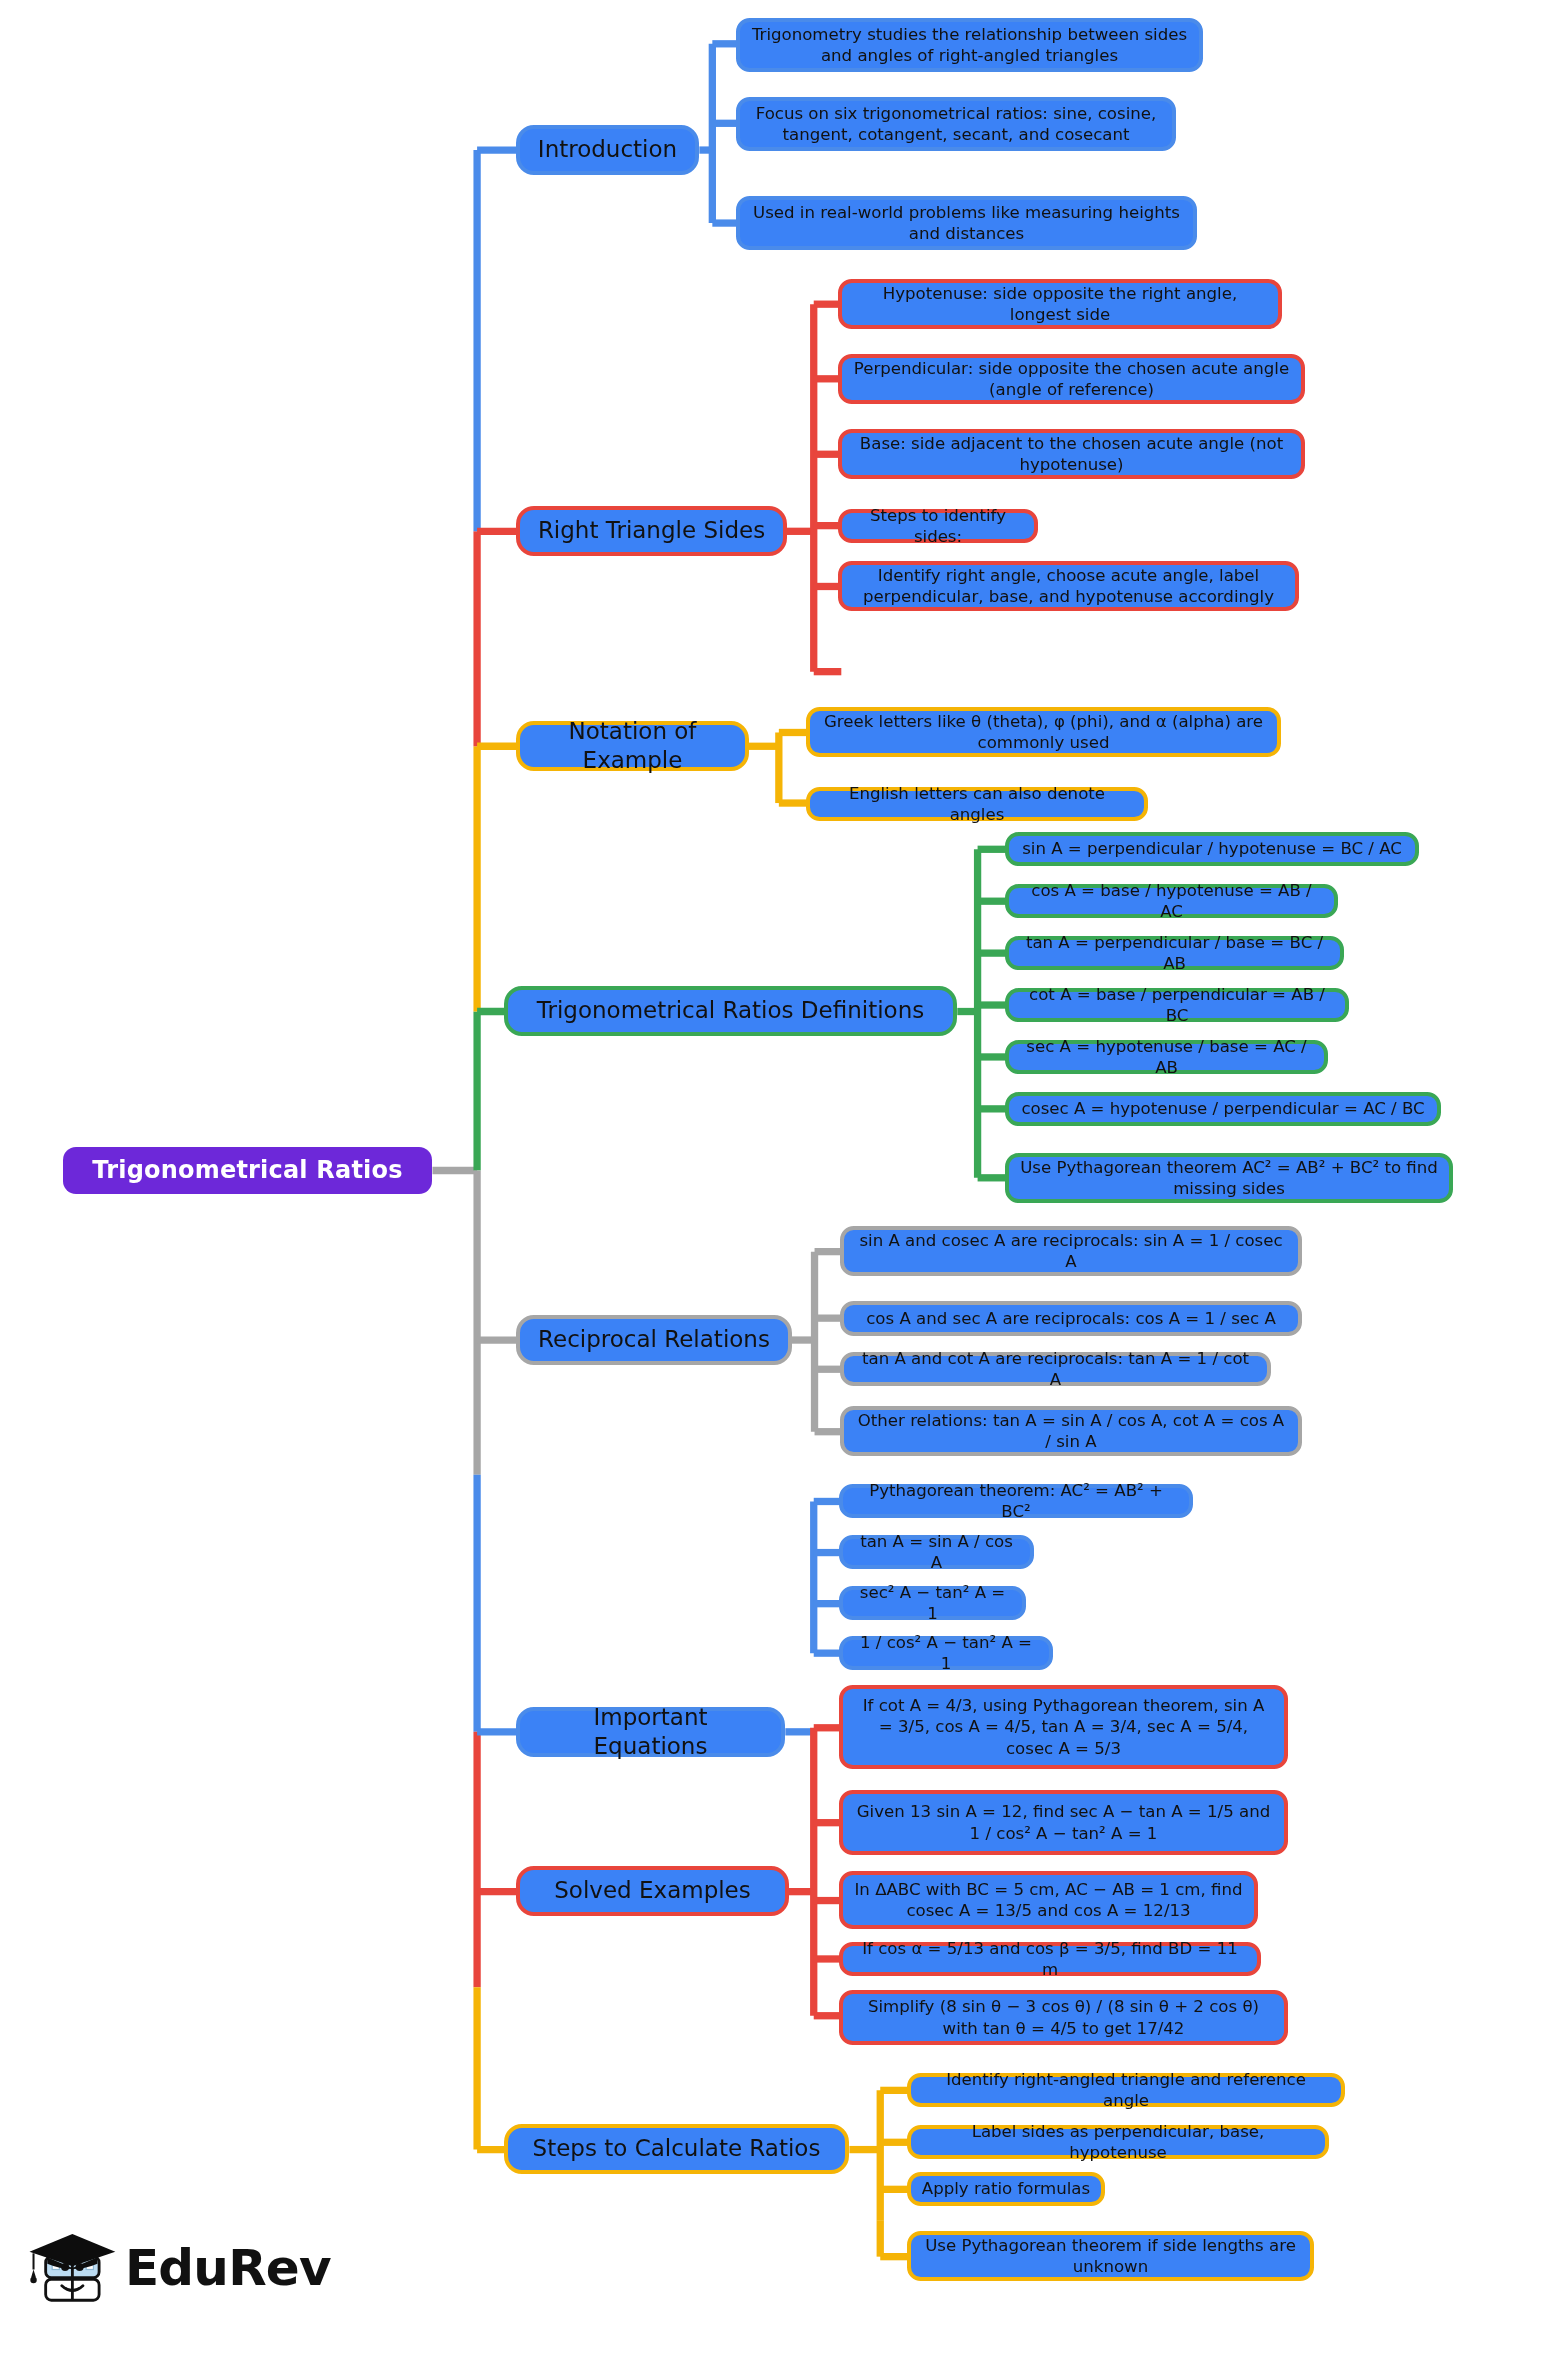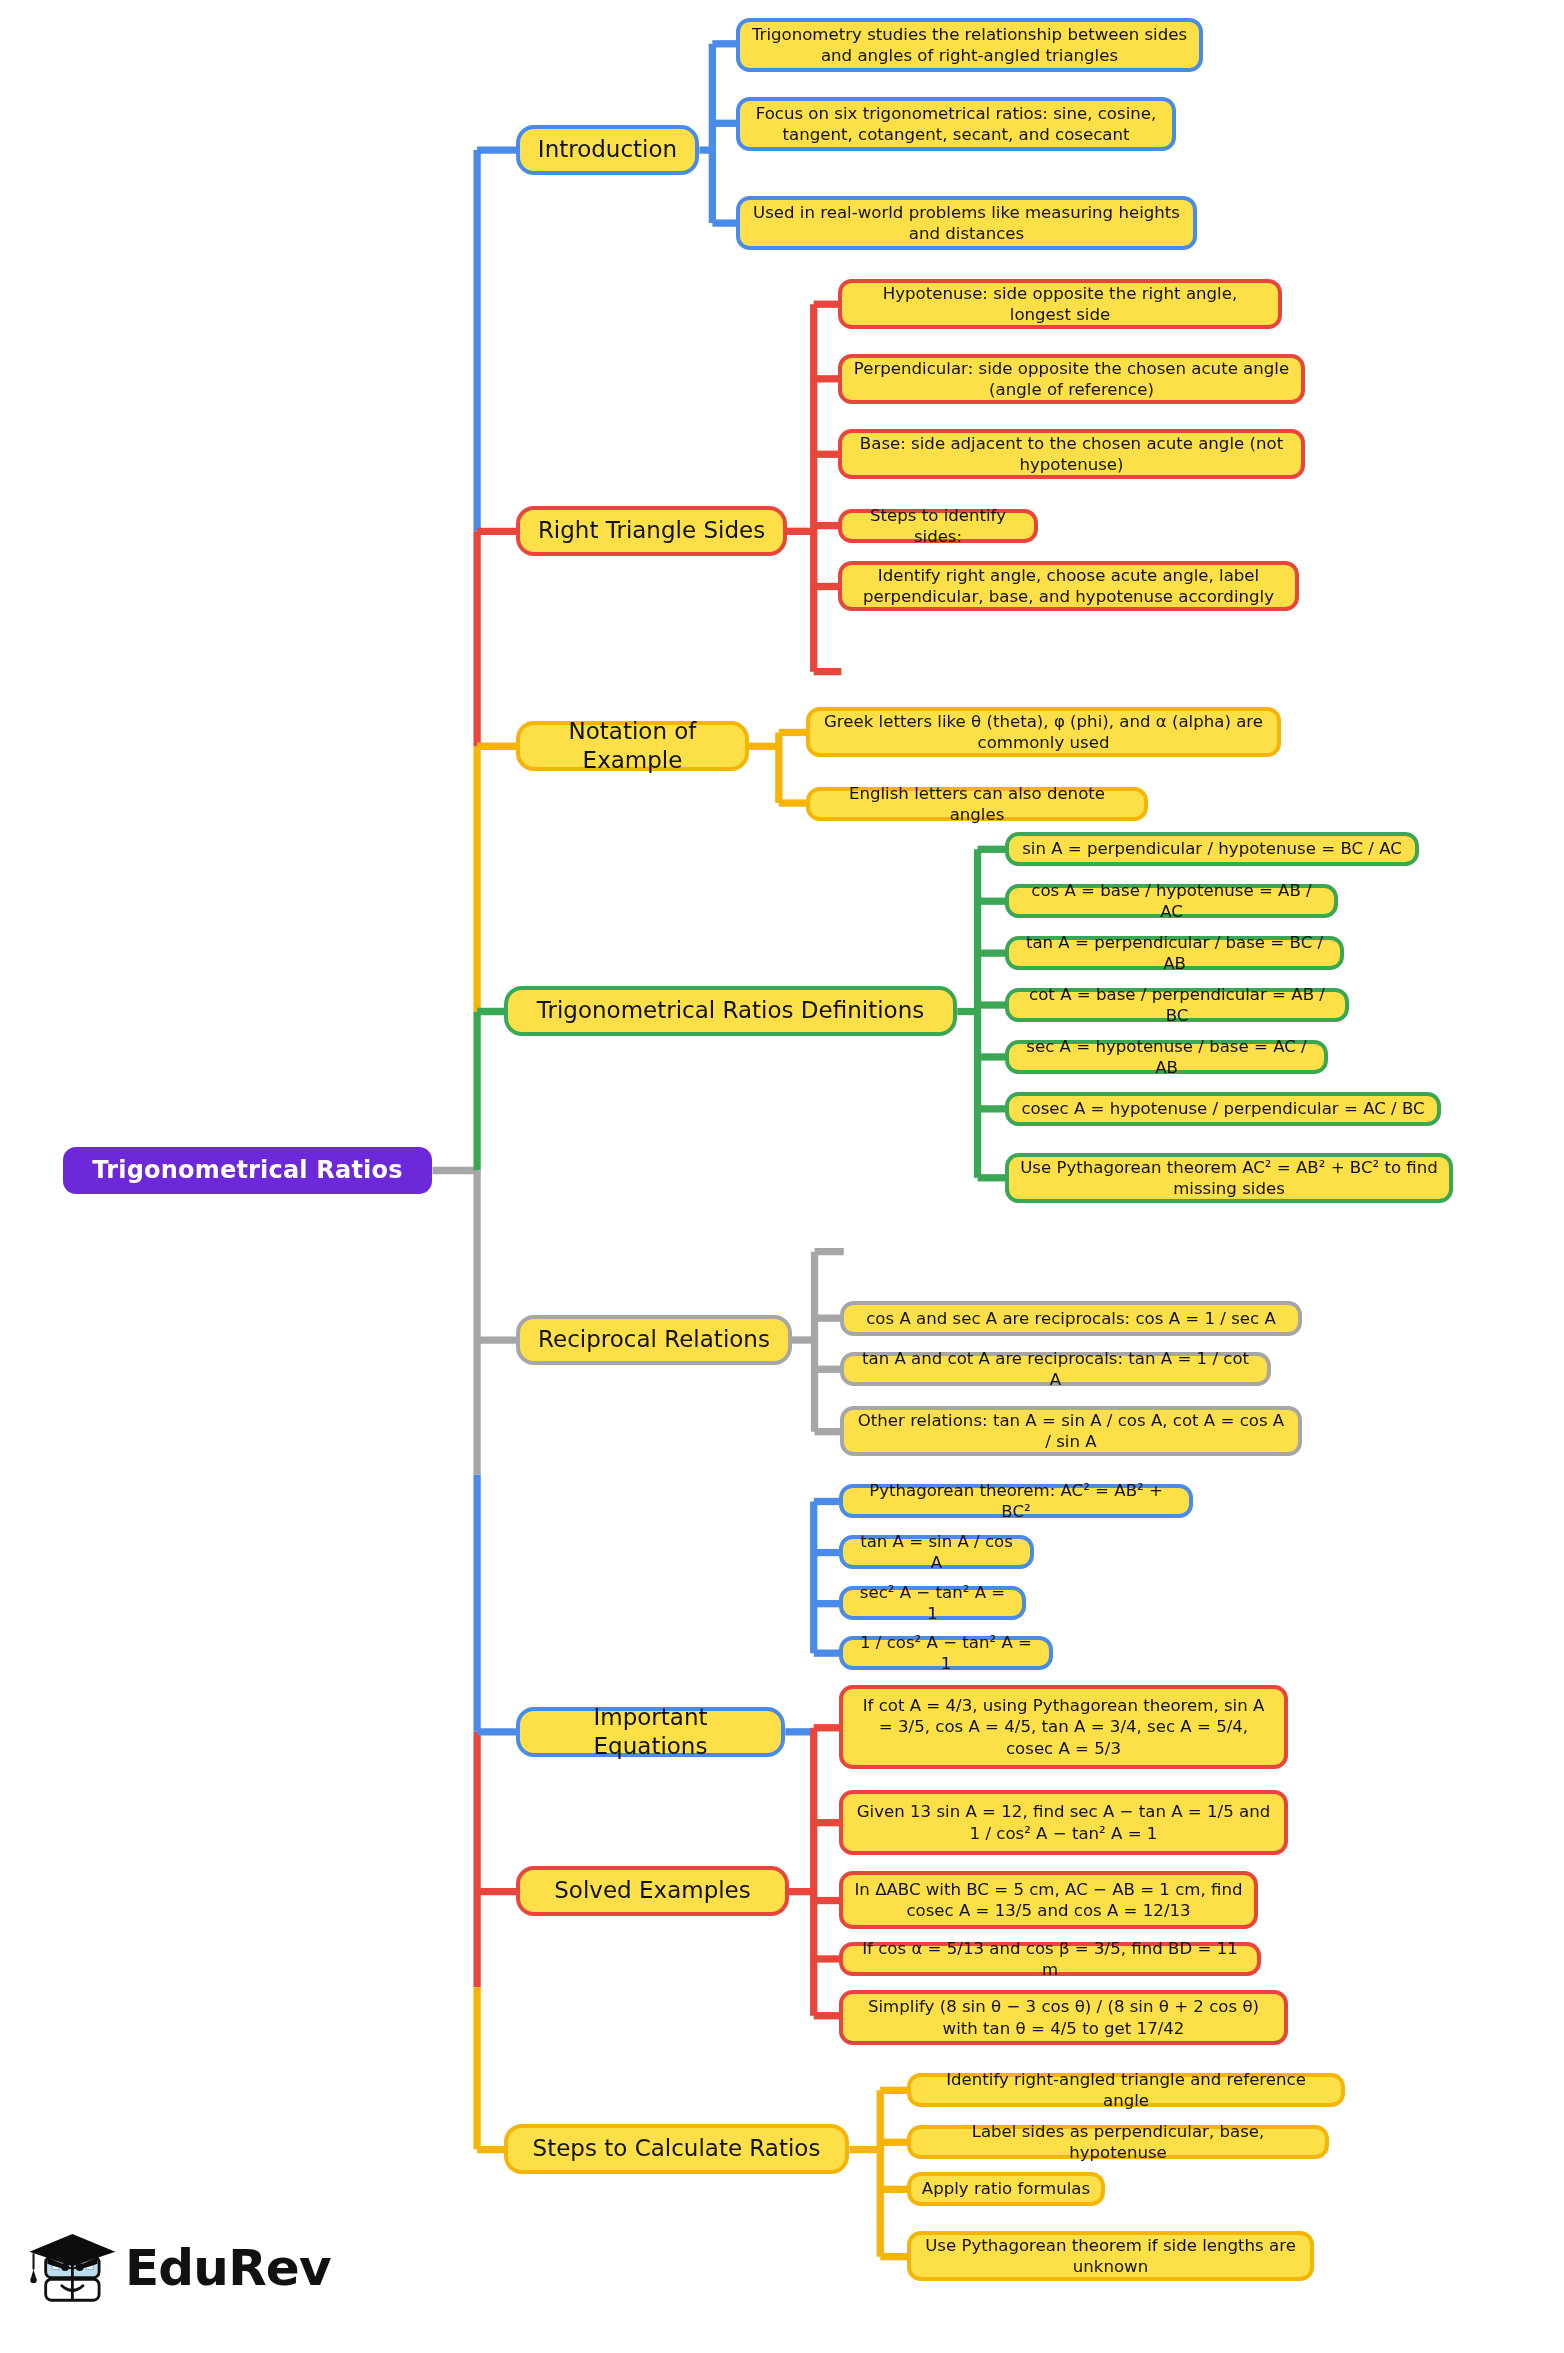--- a/index.html
+++ b/index.html
@@ -10,21 +10,21 @@
     background: #ffffff;
     font-family: "DejaVu Sans", sans-serif;
     position: relative;
     overflow: hidden;
   }
   #map { position: absolute; inset: 0; }
   svg.wires { position: absolute; left: 0; top: 0; width: 1565px; height: 2354px; pointer-events: none; }
 
   .node {
     position: absolute;
-    background: #fde047;
+    background: #3b82f6;
     border-style: solid;
     display: flex;
     align-items: center;
     justify-content: center;
     text-align: center;
     color: #111111;
     line-height: 1.28;
   }
 
   
@@ -178,20 +178,21 @@
   <div class="node branch c-green" style="left:504px; top:986px; width:453px;">Trigonometrical Ratios Definitions</div>
   <div class="node leaf c-green" style="left:1005px; top:832px; width:414px; height:34px;">sin A = perpendicular / hypotenuse = BC / AC</div>
   <div class="node leaf c-green" style="left:1005px; top:884px; width:333px; height:34px;">cos A = base / hypotenuse = AB / AC</div>
   <div class="node leaf c-green" style="left:1005px; top:936px; width:339px; height:34px;">tan A = perpendicular / base = BC / AB</div>
   <div class="node leaf c-green" style="left:1005px; top:988px; width:344px; height:34px;">cot A = base / perpendicular = AB / BC</div>
   <div class="node leaf c-green" style="left:1005px; top:1040px; width:323px; height:34px;">sec A = hypotenuse / base = AC / AB</div>
   <div class="node leaf c-green" style="left:1005px; top:1092px; width:436px; height:34px;">cosec A = hypotenuse / perpendicular = AC / BC</div>
   <div class="node leaf c-green" style="left:1005px; top:1153px; width:448px; height:50px;">Use Pythagorean theorem AC² = AB² + BC² to find missing sides</div>
 
   <div class="node branch c-gray" style="left:516px; top:1315px; width:276px;">Reciprocal Relations</div>
+  <div class="node leaf c-gray" style="left:840px; top:1226px; width:462px; height:50px;">sin A and cosec A are reciprocals: sin A = 1 / cosec A</div>
   <div class="node leaf c-gray" style="left:840px; top:1301px; width:462px; height:35px;">cos A and sec A are reciprocals: cos A = 1 / sec A</div>
   <div class="node leaf c-gray" style="left:840px; top:1352px; width:431px; height:34px;">tan A and cot A are reciprocals: tan A = 1 / cot A</div>
   <div class="node leaf c-gray" style="left:840px; top:1406px; width:462px; height:50px;">Other relations: tan A = sin A / cos A, cot A = cos A / sin A</div>
 
   <div class="node branch c-blue" style="left:516px; top:1707px; width:269px;">Important Equations</div>
   <div class="node leaf c-blue" style="left:839px; top:1484px; width:354px; height:34px;">Pythagorean theorem: AC² = AB² + BC²</div>
   <div class="node leaf c-blue" style="left:839px; top:1535px; width:195px; height:34px;">tan A = sin A / cos A</div>
   <div class="node leaf c-blue" style="left:839px; top:1586px; width:187px; height:34px;">sec² A − tan² A = 1</div>
   <div class="node leaf c-blue" style="left:839px; top:1636px; width:214px; height:34px;">1 / cos² A − tan² A = 1</div>
 

